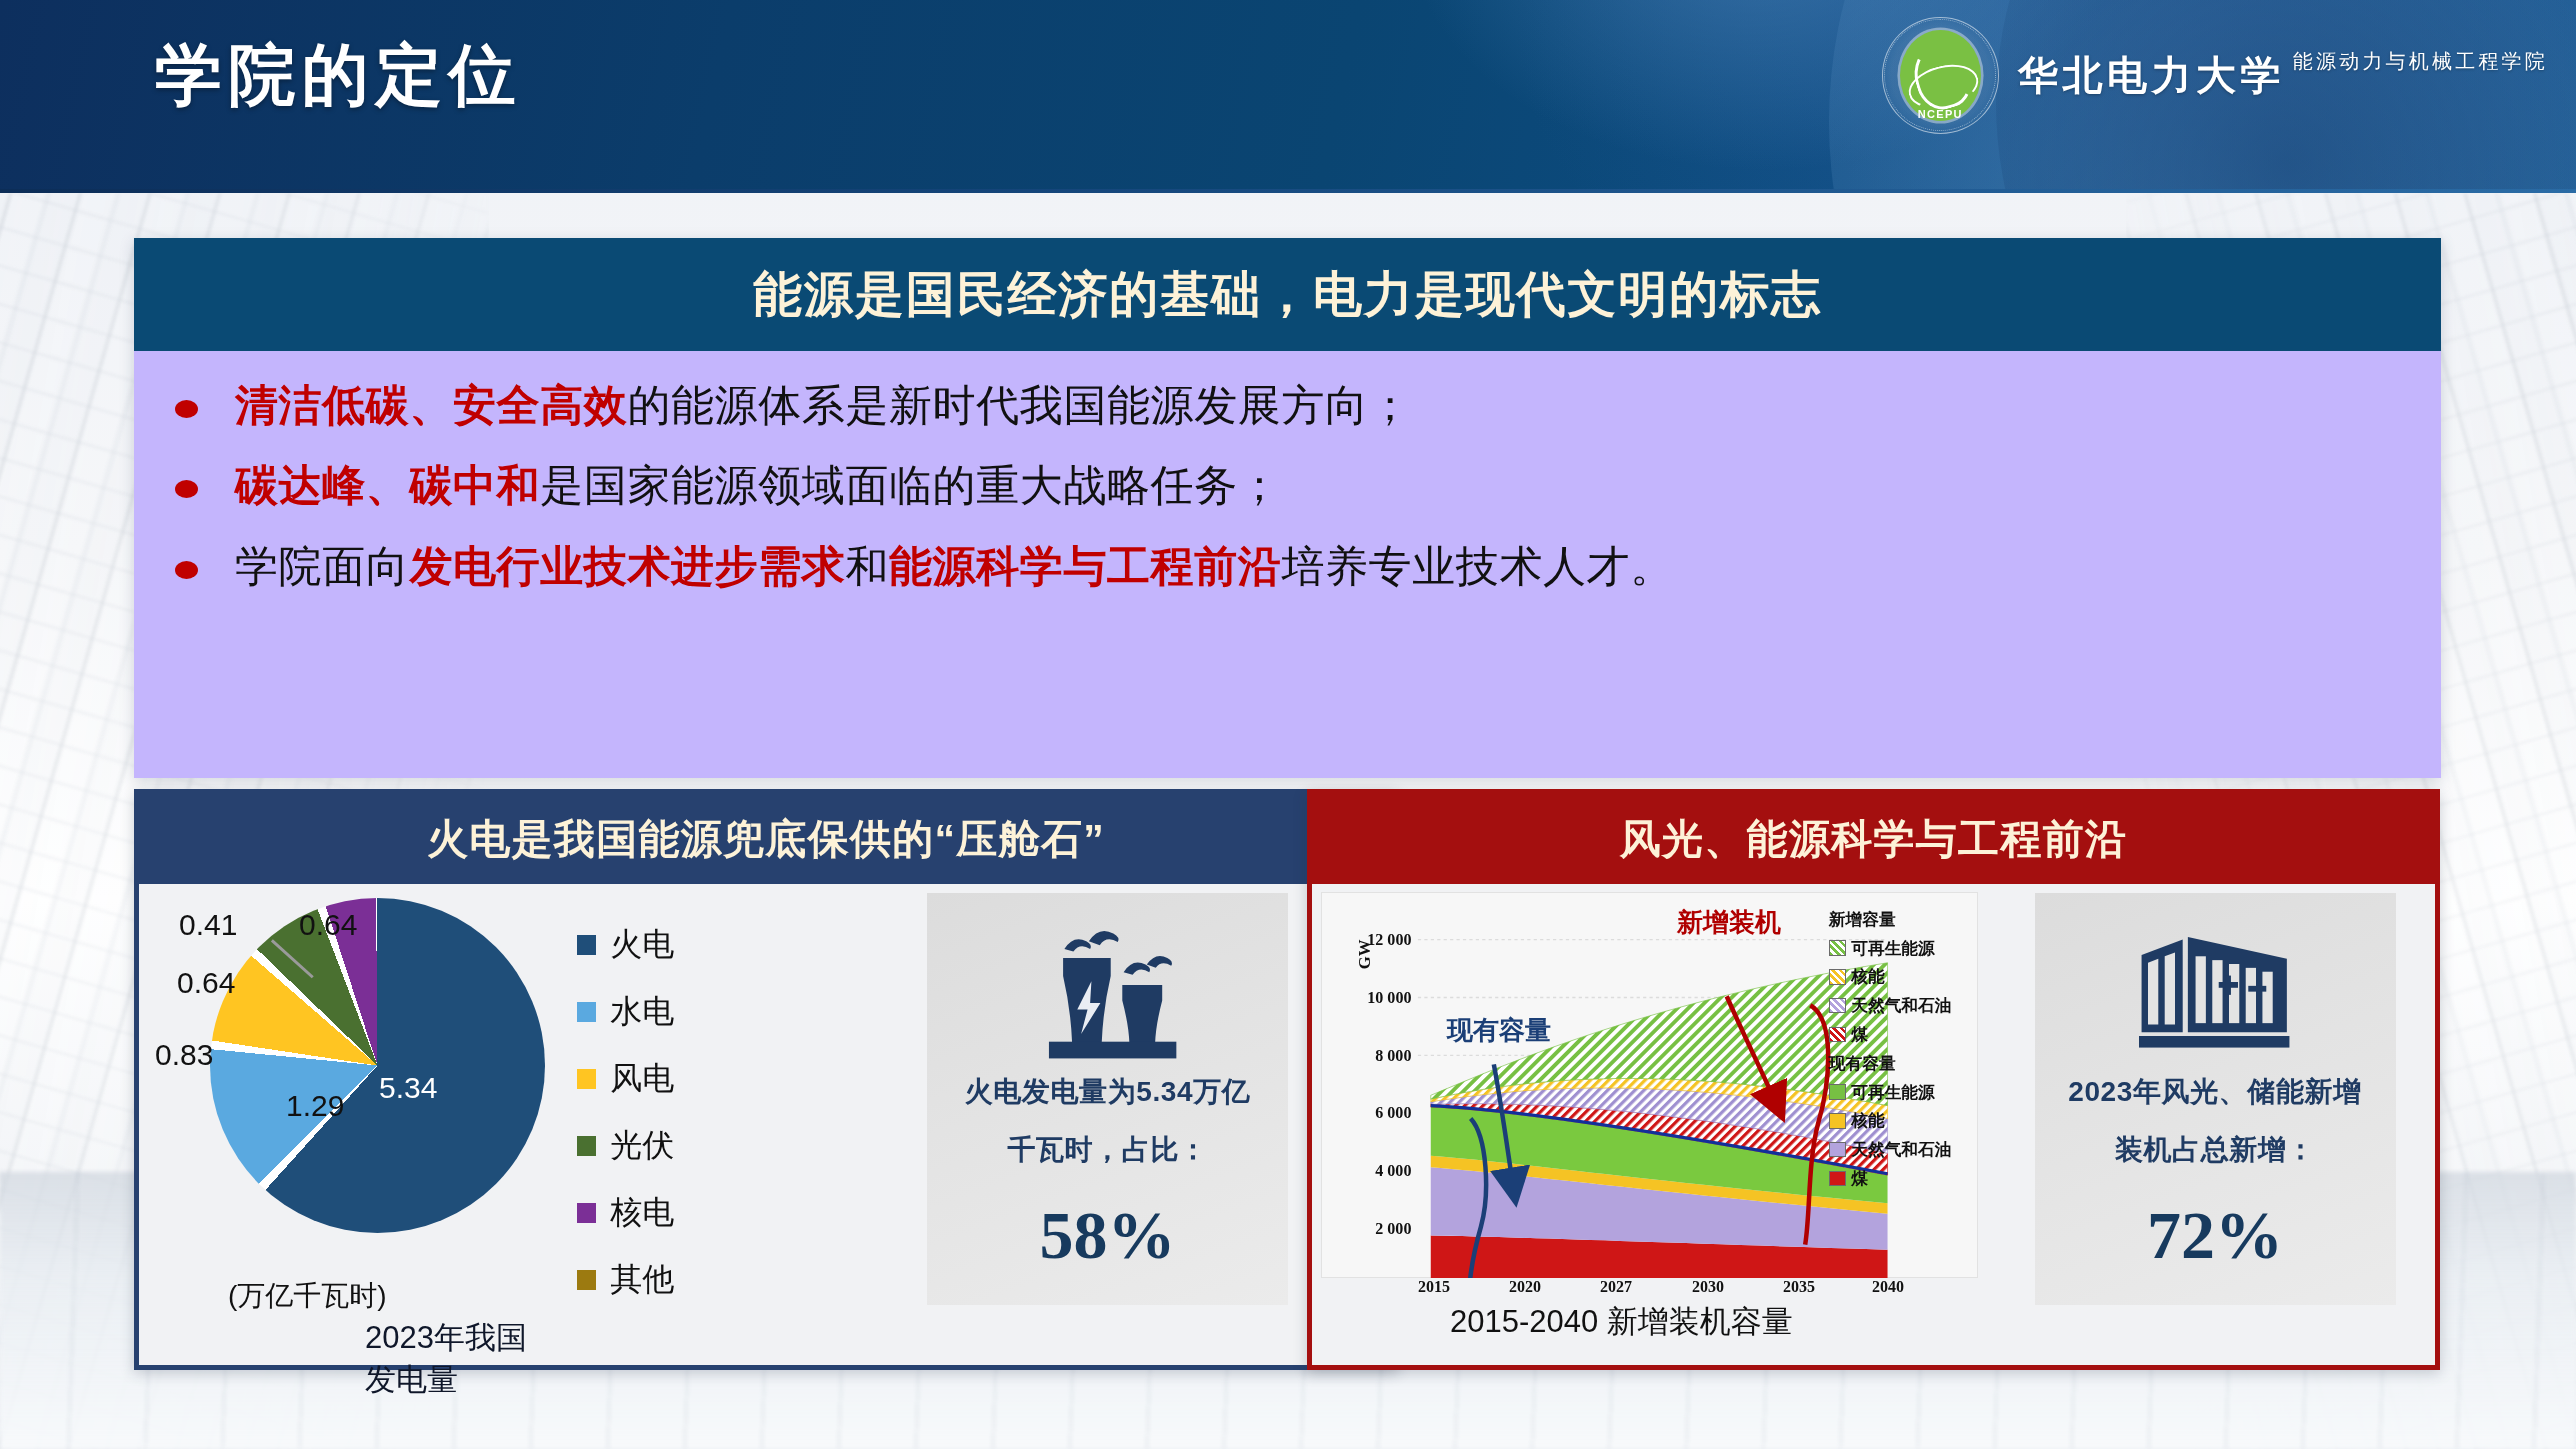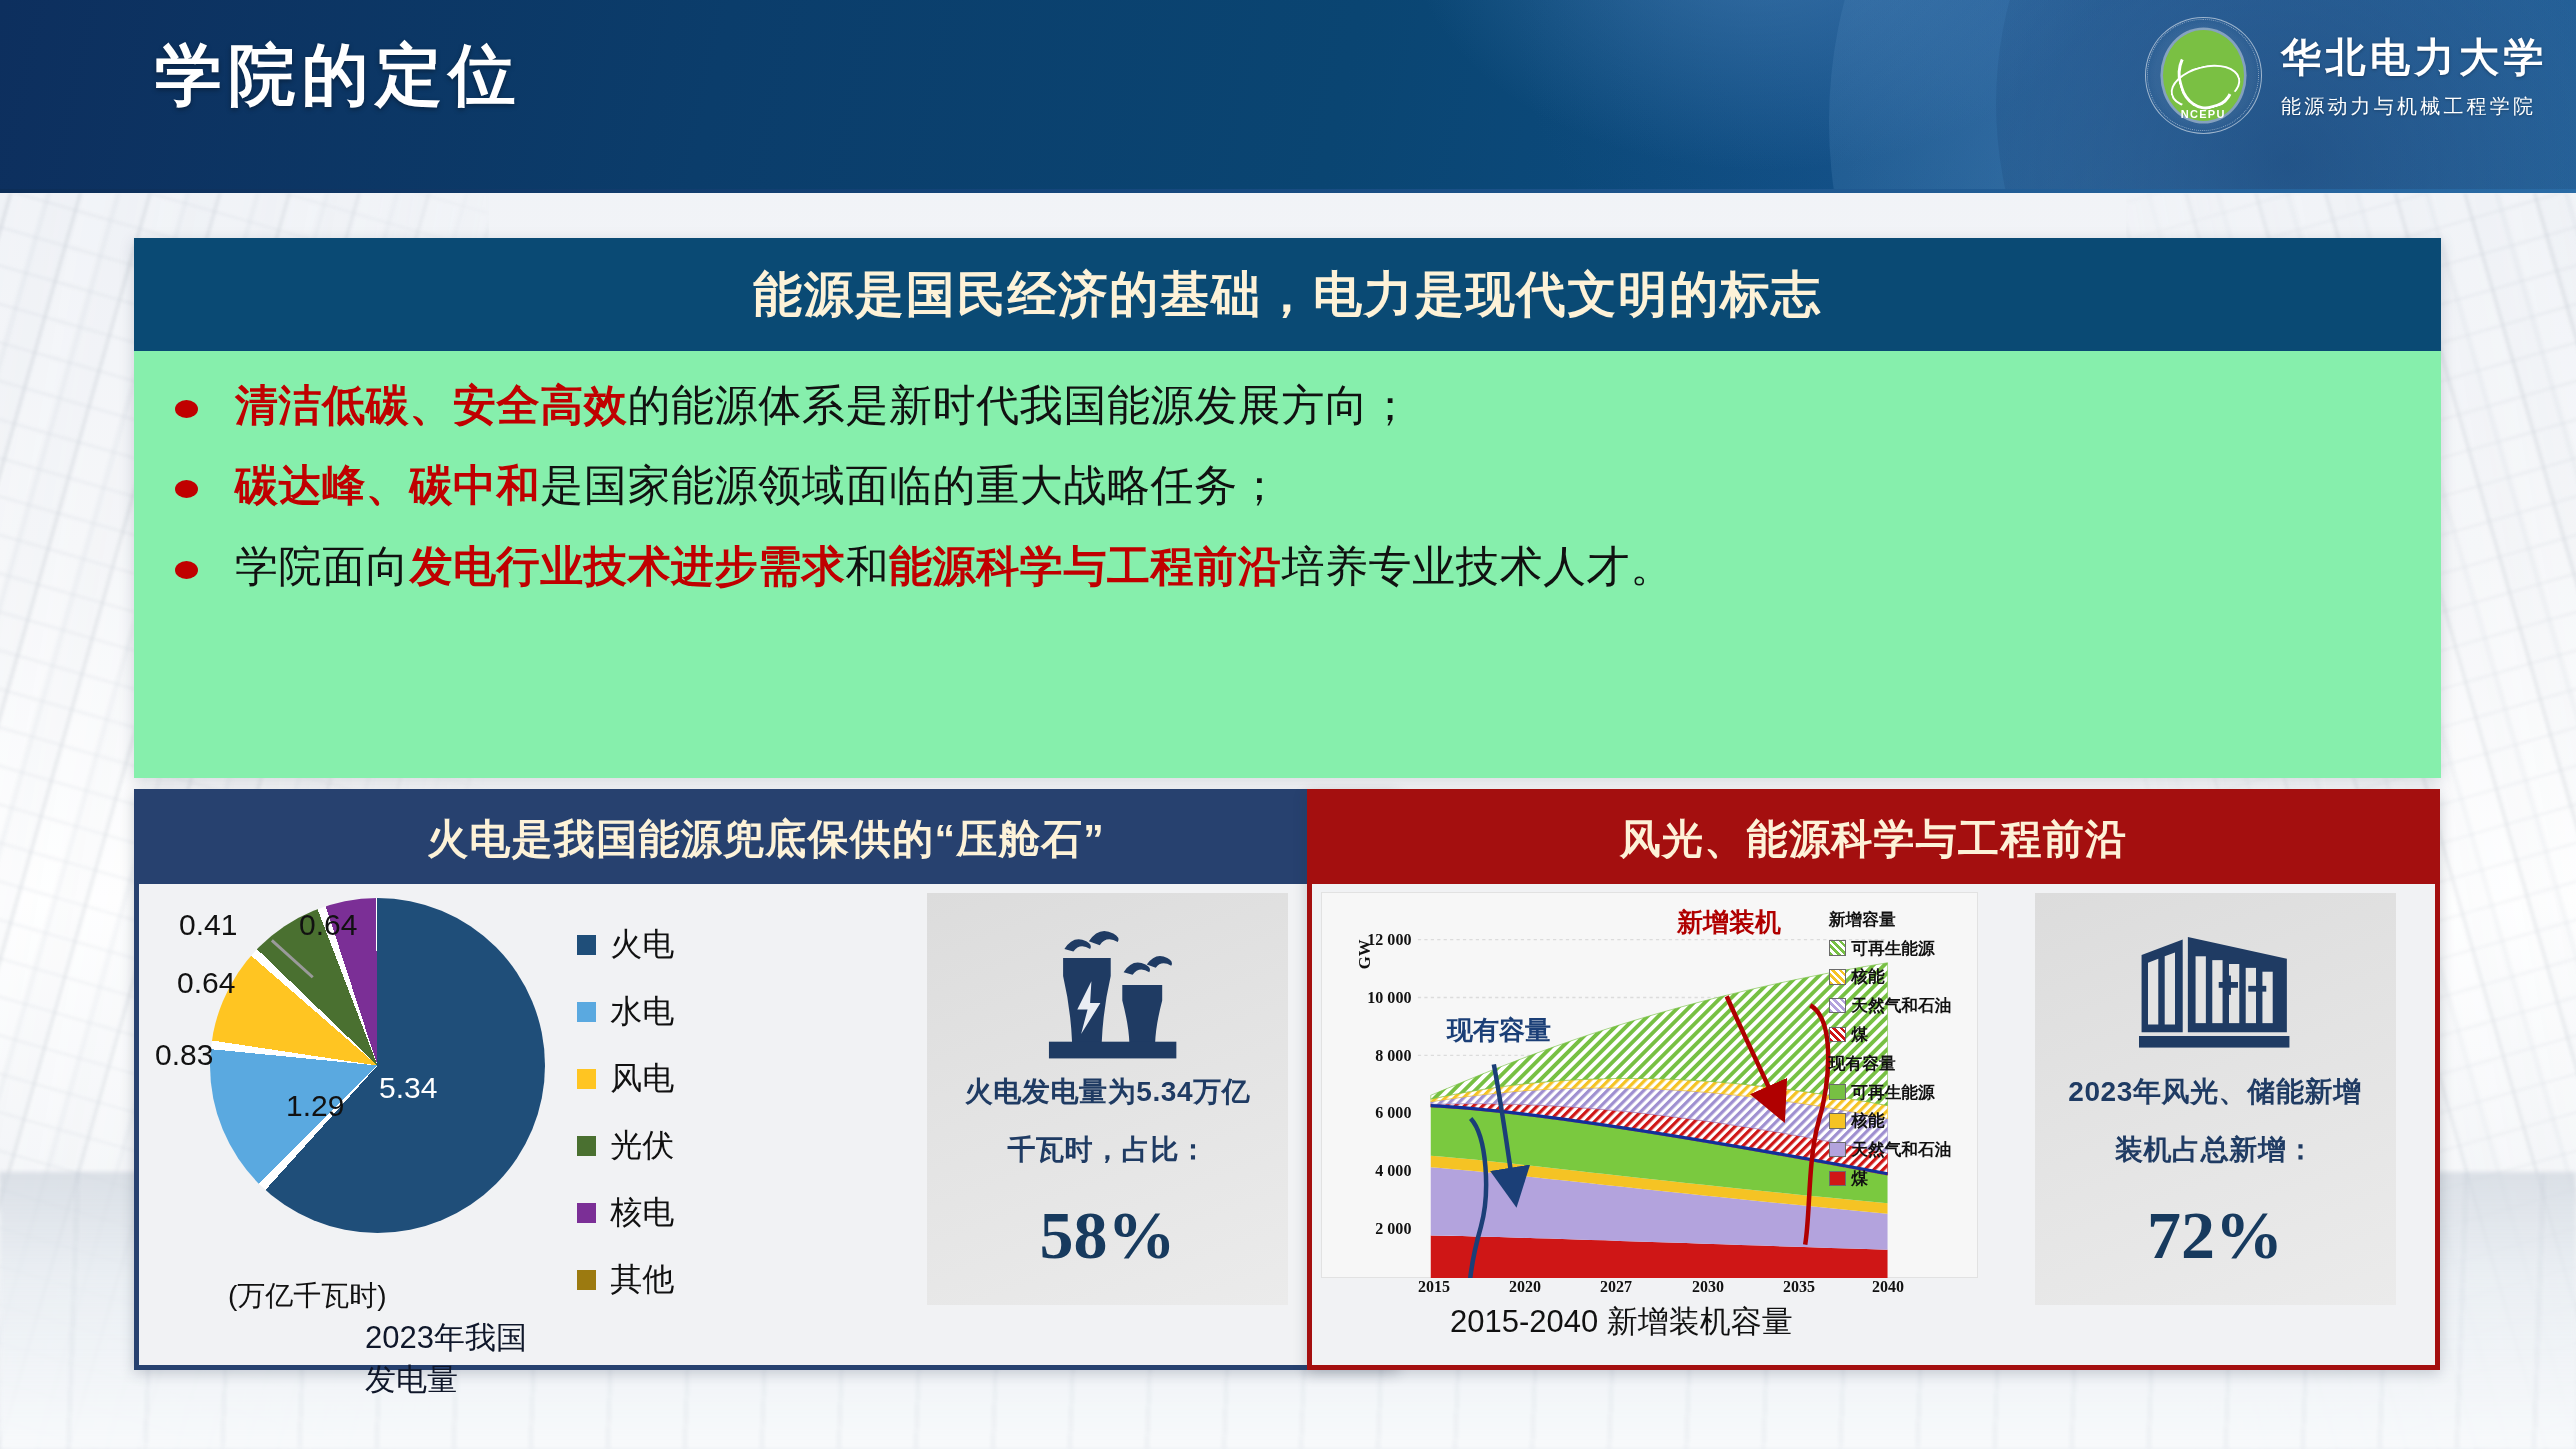--- a/index.html
+++ b/index.html
@@ -104,30 +104,30 @@
   }
   .logo-ncepu{
     position:absolute; left:0; right:0; bottom:14px; text-align:center;
     color:#ffffff; font-size:11px; font-weight:bold; letter-spacing:1.3px;
     font-family:"Liberation Sans",sans-serif;
   }
   .logo-arcs{
     position:absolute; inset:2.6px; border-radius:50%;
     border:1.3px dotted rgba(255,255,255,.45);
   }
-  .logo-text{ display:flex; flex-direction:column; justify-content:center; gap:7.7px; }
+  .logo-text{ display:flex; flex-direction:row; justify-content:center; gap:7.7px; }
   .uni-name{ color:#ffffff; font-size:40px; font-weight:bold; letter-spacing:4.5px;
     font-family:"Liberation Serif","DejaVu Serif",serif; text-shadow:0 1.3px 3.2px rgba(0,0,0,.3);}
   .school-name{ color:#ffffff; font-size:20px; letter-spacing:3.2px;
     font-family:"Liberation Serif","DejaVu Serif",serif; text-shadow:0 0.6px 2.6px rgba(0,0,0,.3);}
 
   
   #content-card{
     position:absolute; left:134px; top:238px; width:2307px; height:540px;
-    background:#86efac;
+    background:#c4b5fd;
     box-shadow:0 3.9px 14px rgba(30,45,70,.18);
   }
   #content-banner{
     height:113px; background:#0a4a74;
     display:flex; align-items:center; justify-content:center;
   }
   #content-banner span{
     color:#fdf2d8; font-size:49px; font-weight:bold; letter-spacing:1.9px;
   }
   #bullet-list{ padding:28px 40px 0 41px; }

